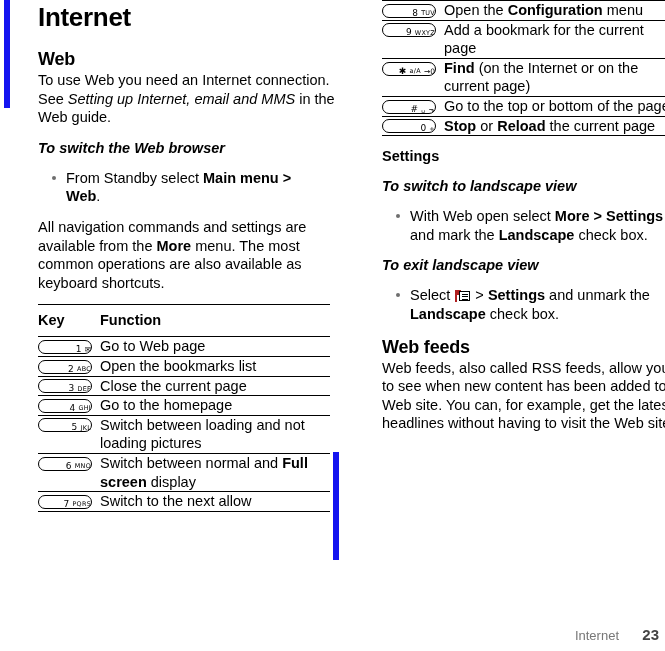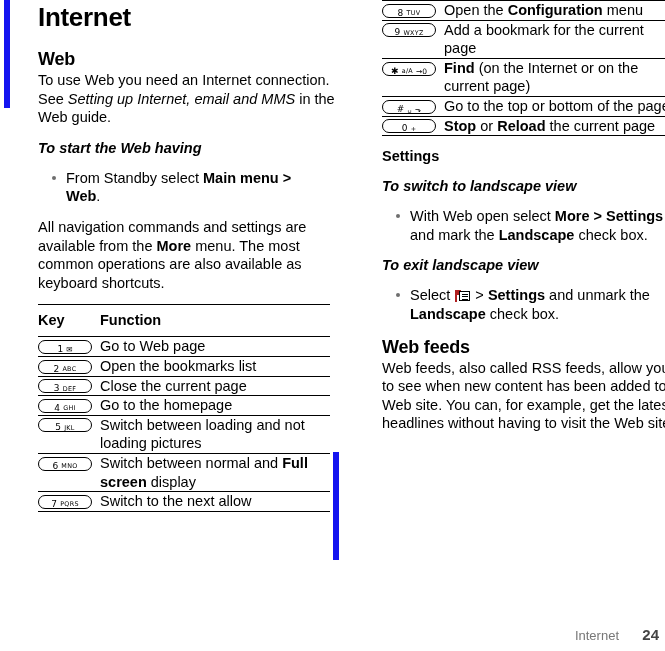--- a/index.html
+++ b/index.html
@@ -135,21 +135,21 @@
   .keycap {
     display: inline-block;
     box-sizing: border-box;
     width: 54px;
     height: 14px;
     border: 1.4px solid #000;
     border-radius: 7px;
     background: #fff;
     position: relative;
     line-height: 11px;
-    text-align: center;
+    text-align: right;
     white-space: nowrap;
     vertical-align: middle;
   }
   .keycap .num {
     font-family: "DejaVu Sans", sans-serif;
     font-size: 9px;
     font-weight: normal;
     letter-spacing: 0.2px;
   }
   .keycap .sub {
@@ -237,21 +237,21 @@
   <div class="blue-bar" id="bar-mid"></div>
 
   <div class="col" id="col-left">
 
     <h1 class="chapter">Internet</h1>
 
     <h2 class="section">Web</h2>
 
     <p class="body"><span>To use Web you need an Internet connection. See </span><span class="i">Setting up Internet, email and MMS</span><span> in the Web guide.</span></p>
 
-    <h4 class="task">To start the Web having</h4>
+    <h4 class="task">To switch the Web browser</h4>
     <ul class="steps">
       <li><span class="dot"></span><span>From Standby select </span><span class="b">Main menu &gt; Web</span><span>.</span></li>
     </ul>
 
     <p class="body"><span>All navigation commands and settings are available from the </span><span class="b">More</span><span> menu. The most common operations are also available as keyboard shortcuts.</span></p>
 
     <table class="keytable">
       <thead>
         <tr>
           <th class="hdr key-col">Key</th>
@@ -335,16 +335,16 @@
             </span></span><span> &gt; </span><span class="b">Settings</span><span> and unmark the </span><span class="b">Landscape</span><span> check box.</span></li>
     </ul>
 
     <h2 class="section">Web feeds</h2>
     <p class="body">Web feeds, also called RSS feeds, allow you to see when new content has been added to a Web site. You can, for example, get the latest headlines without having to visit the Web site.</p>
 
   </div>
 
   <div class="footer">
     <span class="fname">Internet</span>
-    <span class="fpage">24</span>
+    <span class="fpage">23</span>
   </div>
 
 </div>
 
 </body></html>

